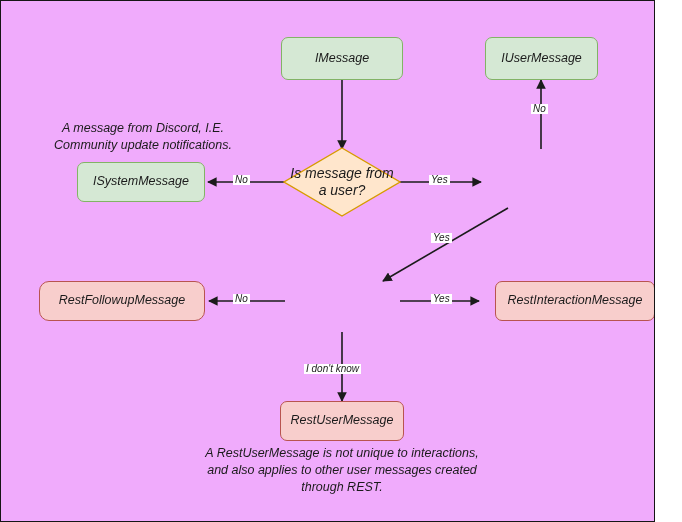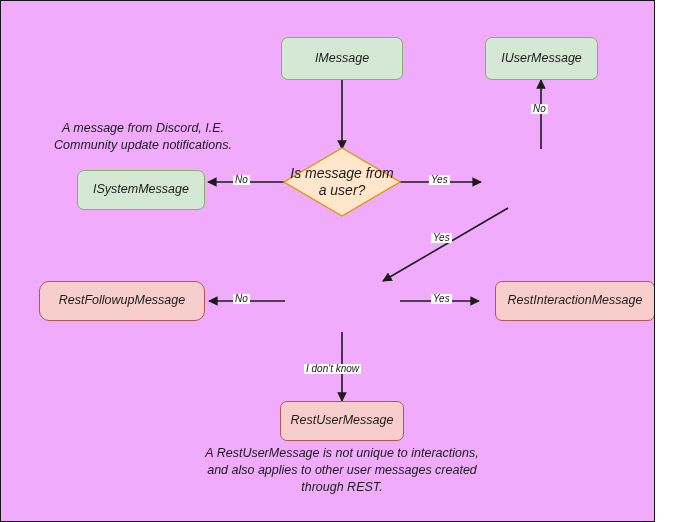--- a/index.html
+++ b/index.html
@@ -118,21 +118,21 @@
   </svg>
 
   <div class="node node-green" style="left:280px; top:36px; width:122px; height:43px;">
     <span>IMessage</span>
   </div>
 
   <div class="node node-green" style="left:484px; top:36px; width:113px; height:43px;">
     <span>IUserMessage</span>
   </div>
 
-  <div class="node node-green" style="left:76px; top:161px; width:128px; height:40px;margin-top:8px;">
+  <div class="node node-green" style="left:76px; top:161px; width:128px; height:40px;">
     <span>ISystemMessage</span>
   </div>
 
   <div class="node node-pink" style="left:38px; top:280px; width:166px; height:40px;border-radius:10px;">
     <span>RestFollowupMessage</span>
   </div>
 
   <div class="node node-pink" style="left:482px; top:280px; width:160px; height:40px;margin-left:12px;">
     <span>RestInteractionMessage</span>
   </div>

